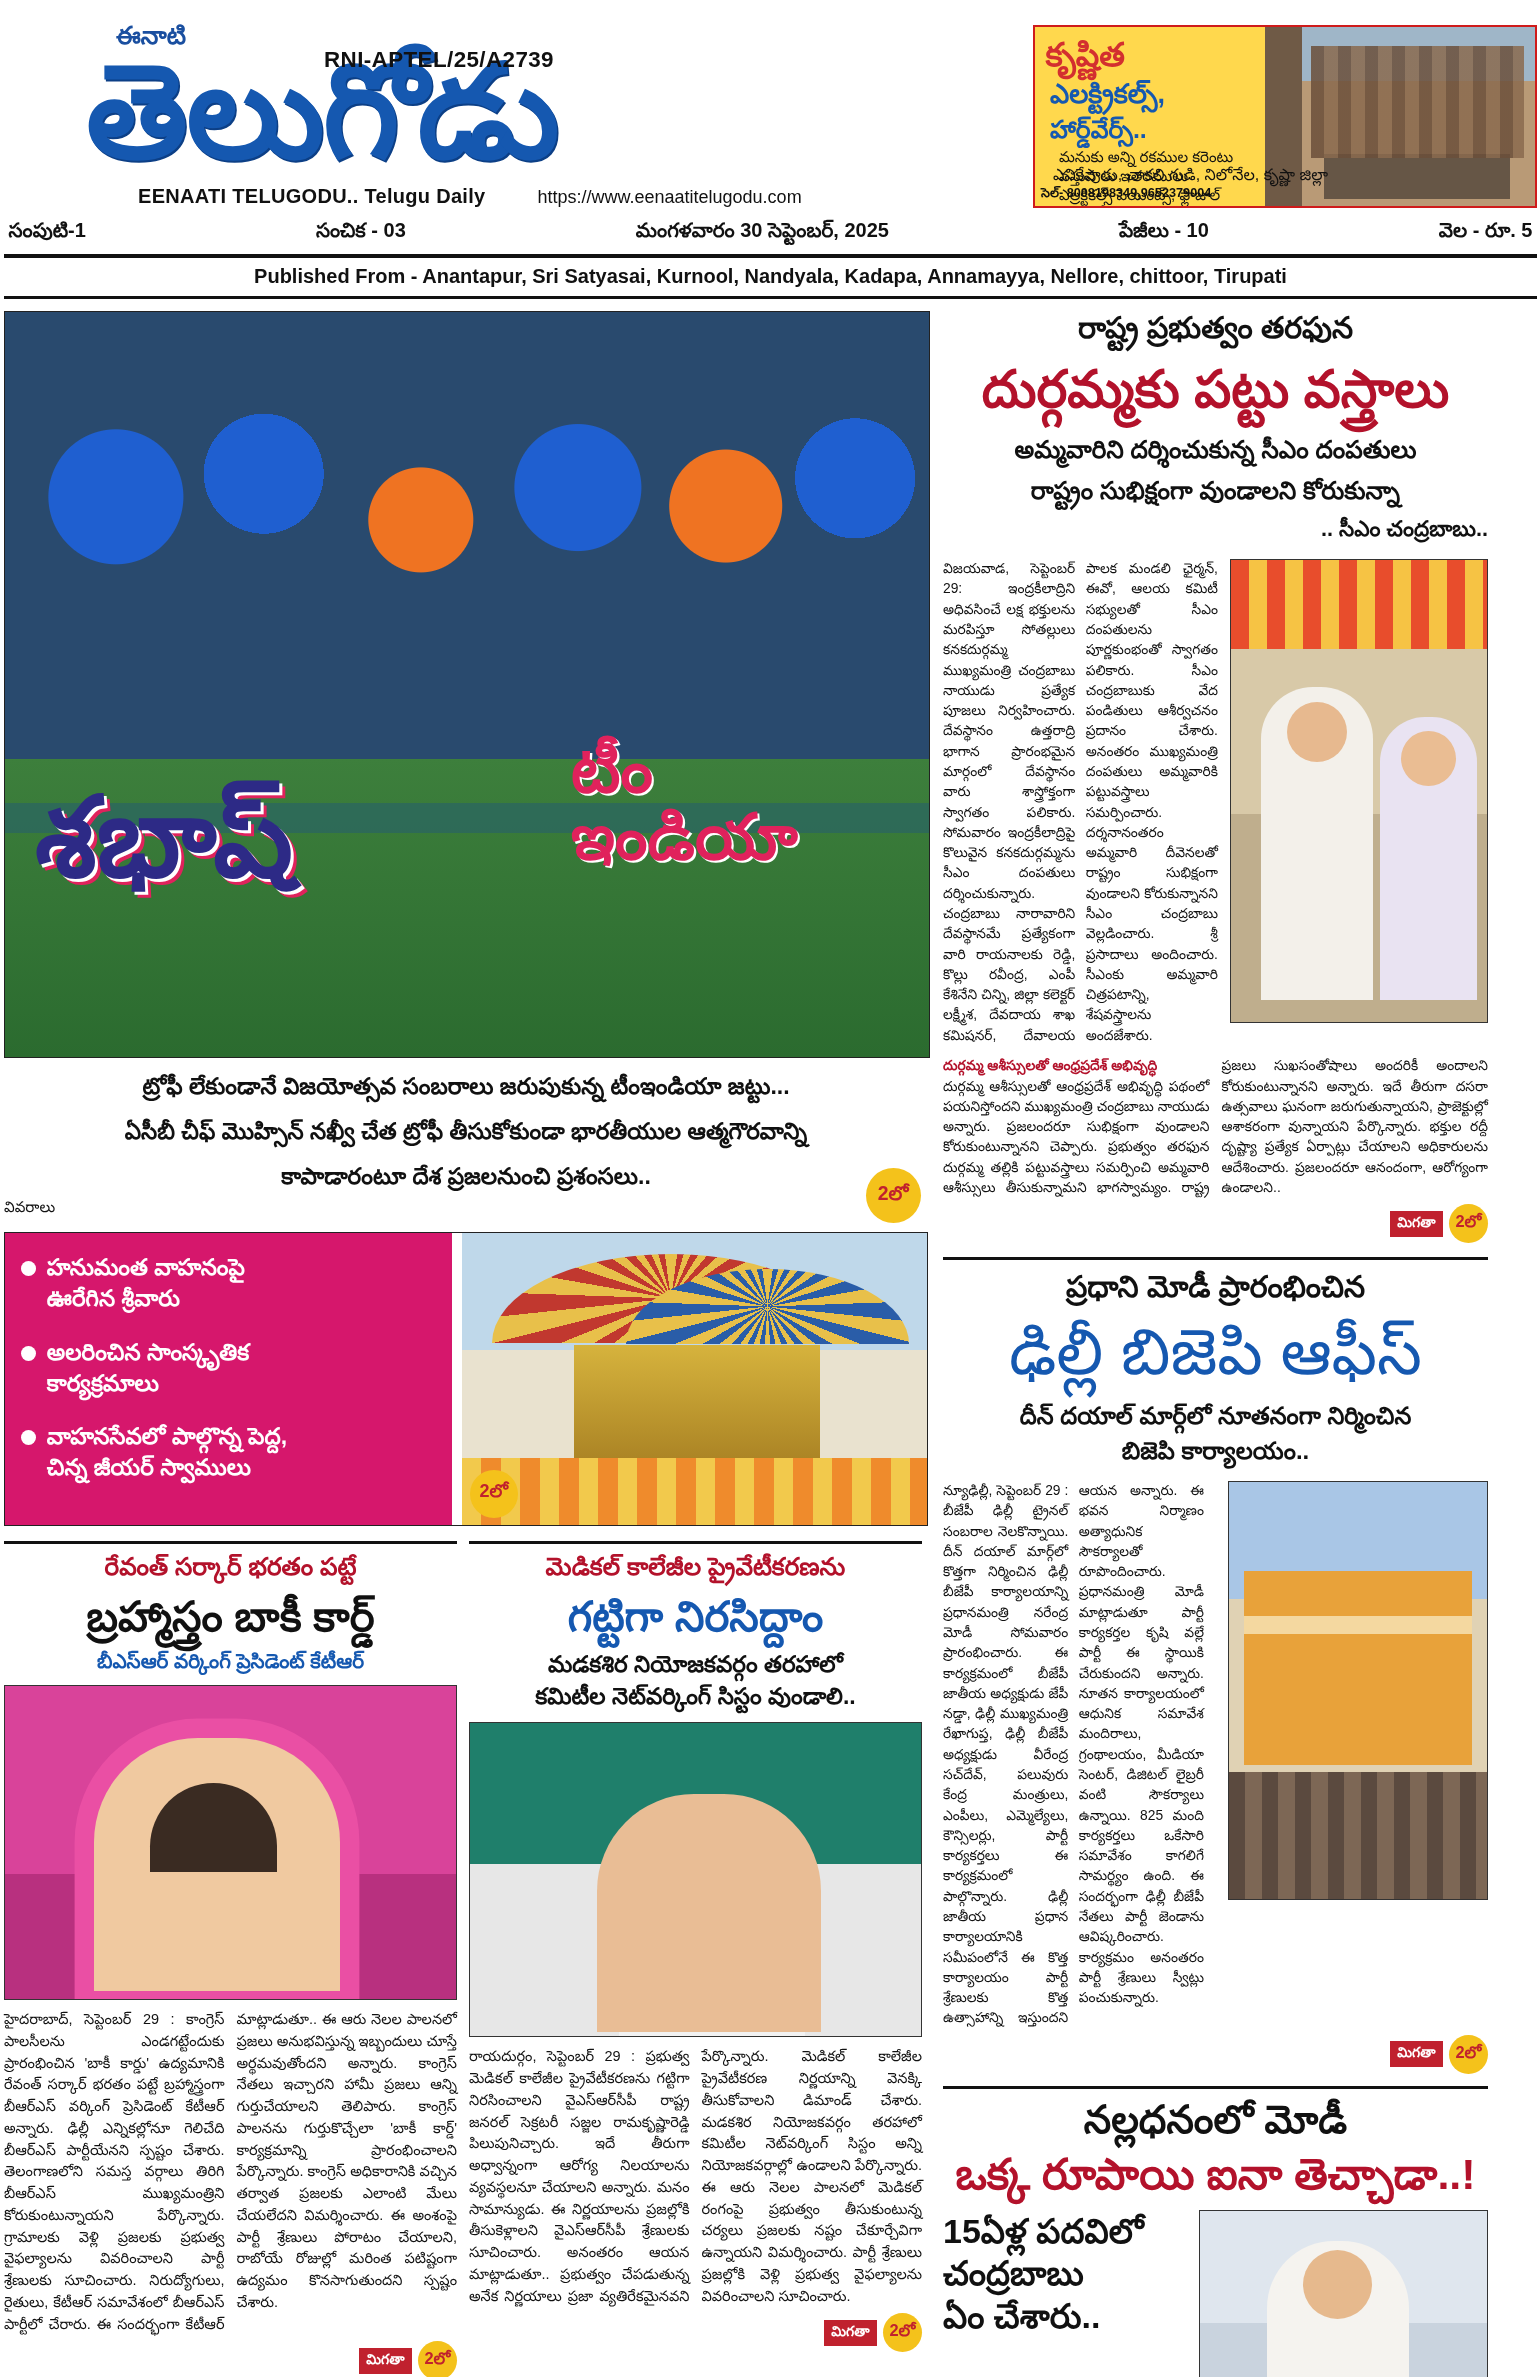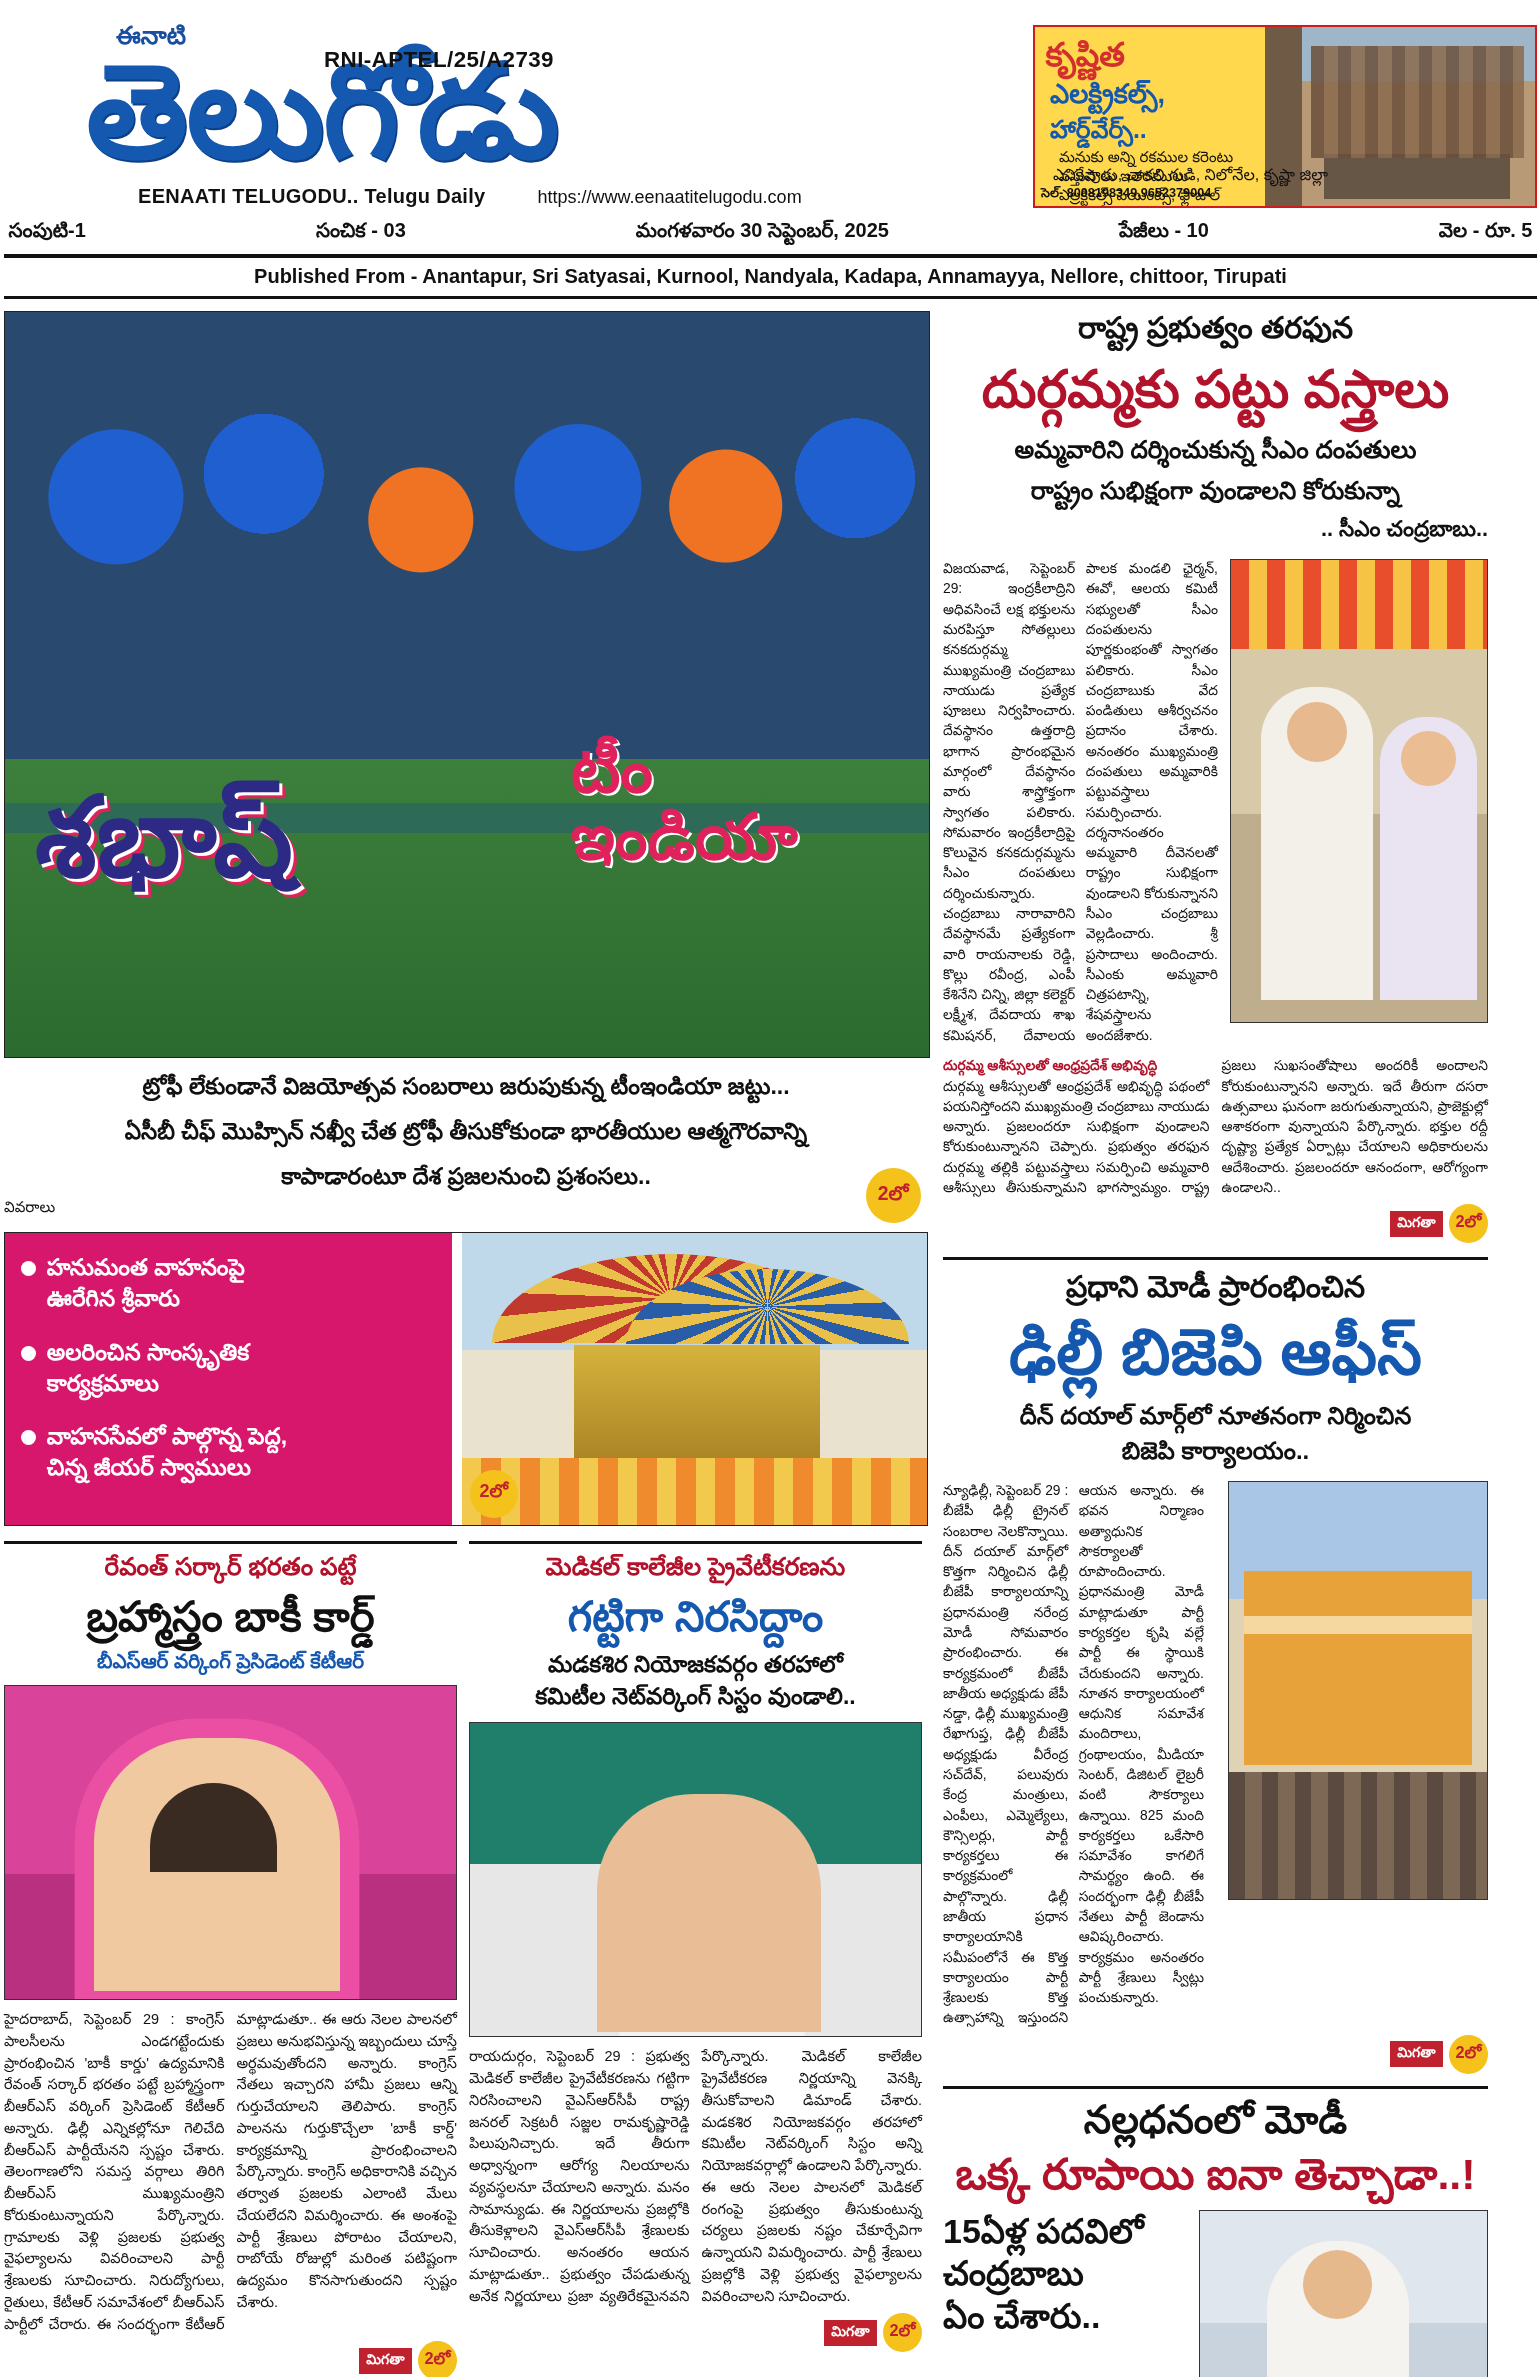--- a/index.html
+++ b/index.html
@@ -99,21 +99,21 @@
   .r-photo{width:257px;height:462px;position:relative;border:1.5px solid #333;overflow:hidden;background:linear-gradient(180deg,#d8c9a8 0 55%,#bfae8d 55% 100%);}
   .rp-arch{position:absolute;left:0;right:0;top:0;height:89px;background:repeating-linear-gradient(90deg,#e84d2c 0 18px,#f6c344 18px 36px);}
   .rp-p1{position:absolute;left:30px;top:127px;width:112px;height:313px;background:#f3f0ea;border-radius:52px 52px 0 0;}
   .rp-p1:after{content:"";position:absolute;left:26px;top:15px;width:60px;height:60px;border-radius:50%;background:#e7b98f;}
   .rp-p2{position:absolute;left:149px;top:157px;width:97px;height:283px;background:#e9e3f2;border-radius:45px 45px 0 0;}
   .rp-p2:after{content:"";position:absolute;left:21px;top:13.4px;width:55px;height:55px;border-radius:50%;background:#eabd93;}
   .r-note{font-size:13.8px;line-height:1.47;text-align:justify;margin-top:10.4px;column-count:2;column-gap:12px;}
   .r-note .redhead{color:#b3122b;font-weight:bold;}
 
   .r-block2{margin-top:13.4px;border-top:3px solid #111;padding-top:10.4px;}
-  .r-head2{font-size:64px;font-weight:bold;text-align:center;color:#1558b0;line-height:1.1;margin-top:6px;}
+  .r-head2{font-size:64px;font-weight:normal;text-align:center;color:#1558b0;line-height:1.1;margin-top:6px;}
   .r-sub3{font-size:24px;font-weight:bold;text-align:center;color:#111;margin-top:12px;line-height:1.45;}
   .r-body2-wrap{display:flex;gap:24px;margin-top:12px;}
   .r-body2{width:268px;font-size:13.8px;line-height:1.47;text-align:justify;column-count:2;column-gap:10.4px;}
   .r-photo2{width:265px;height:417px;position:relative;border:1.5px solid #333;overflow:hidden;background:linear-gradient(180deg,#a9c6e6 0 28%,#e0d2b4 28% 100%);}
   .rp2-bld{position:absolute;left:15px;top:89px;right:15px;height:194px;background:#e8a23a;}
   .rp2-bld:after{content:"";position:absolute;left:0;right:0;top:45px;height:18px;background:#f4d8a0;}
   .rp2-crowd{position:absolute;left:0;right:0;bottom:0;height:127px;background:repeating-linear-gradient(90deg,#5b4a3f 0 16.4px,#7d6755 16.4px 33px);}
 
   .r-block3{margin-top:12px;border-top:3px solid #111;padding-top:9px;}
   .r-head3{font-size:39px;font-weight:bold;text-align:center;color:#111;line-height:1.15;}

